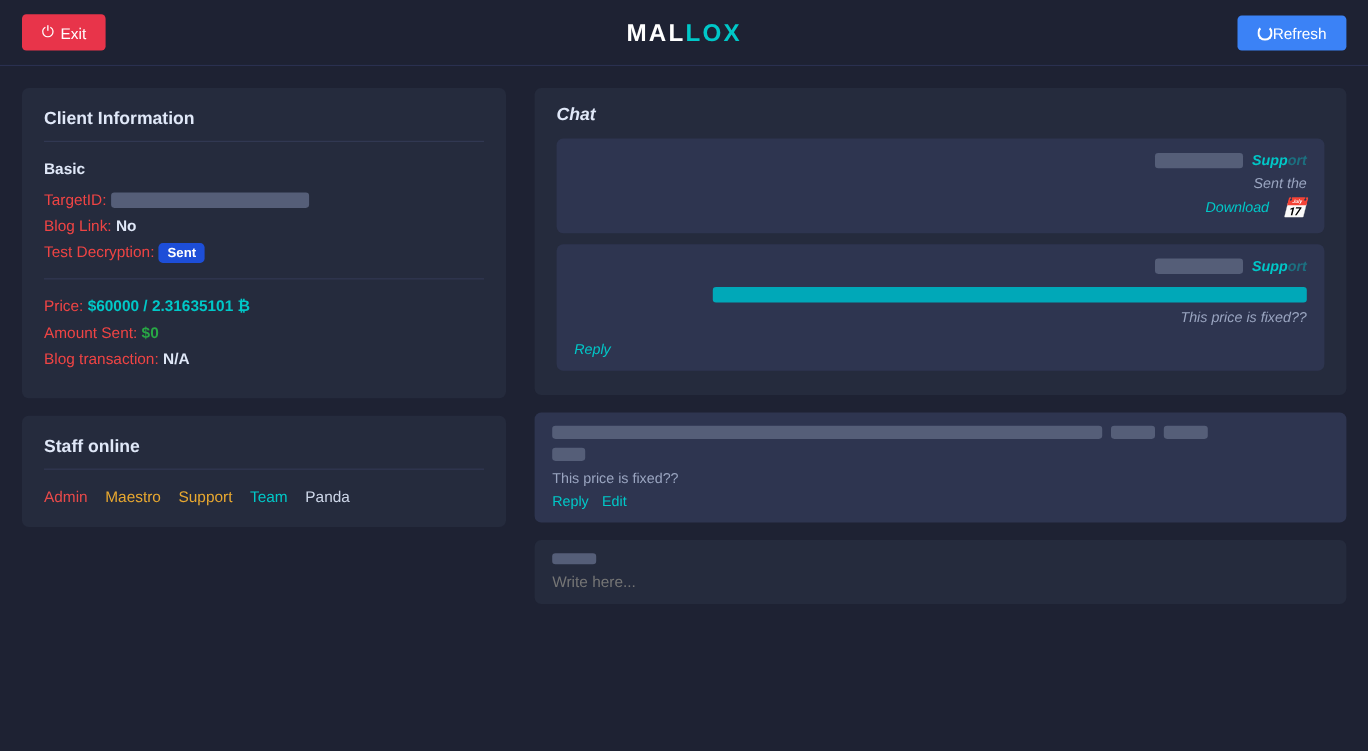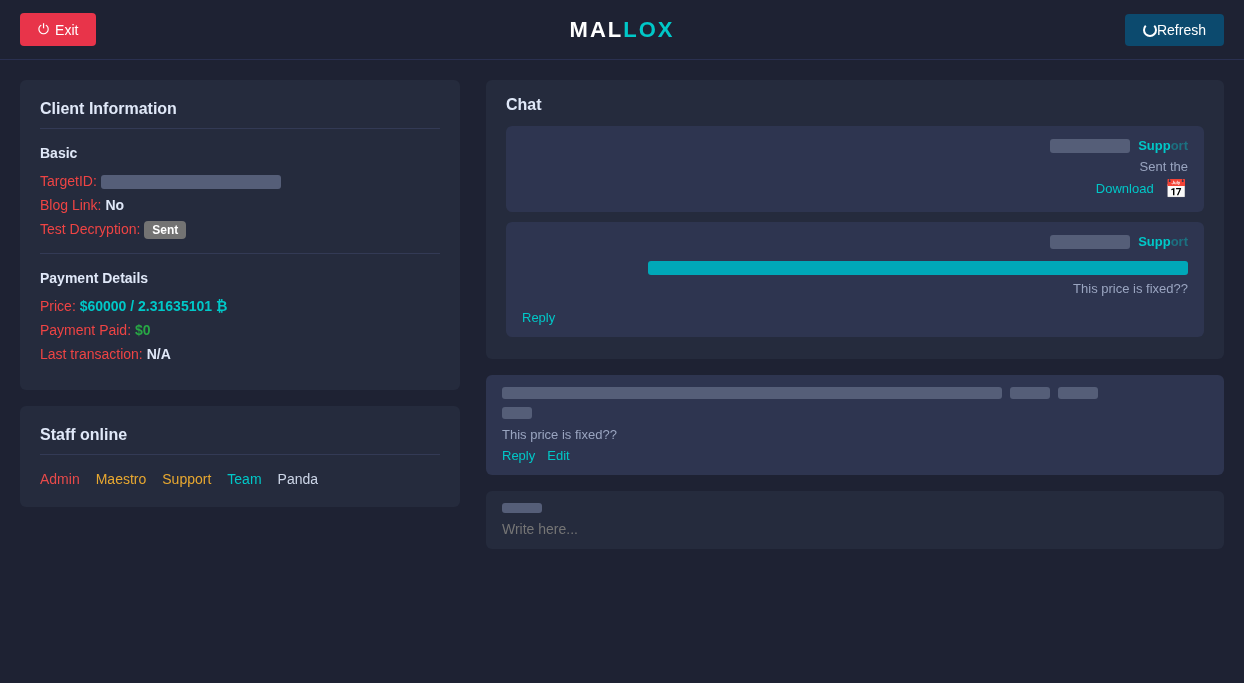--- a/index.html
+++ b/index.html
@@ -42,21 +42,21 @@
       padding: 8px 18px;
       border-radius: 4px;
       cursor: pointer;
       font-size: 14px;
       display: flex;
       align-items: center;
       gap: 6px;
     }
 
     .refresh-btn {
-      background-color: #0c4a6e;
+      background-color: #3b82f6;
       color: white;
       border: none;
       padding: 8px 18px;
       border-radius: 4px;
       cursor: pointer;
       font-size: 14px;
       display: flex;
       align-items: center;
       gap: 0;
     }
@@ -109,21 +109,21 @@
       color: #ef4444;
     }
 
     .info-value-bold {
       font-weight: bold;
       color: #e0e8f8;
       text-align: right;
     }
 
     .badge-sent {
-      background-color: #737373;
+      background-color: #1d4ed8;
       color: white;
       padding: 2px 8px;
       border-radius: 4px;
       font-size: 12px;
       font-weight: bold;
     }
 
     .redacted-bar {
       display: inline-block;
       background-color: #555e78;
@@ -167,20 +167,21 @@
       display: flex;
       flex-direction: column;
       gap: 12px;
       margin-left: 16px;
     }
 
     .chat-card {
       background-color: #252b3d;
       border-radius: 6px;
       padding: 16px 20px;
+      font-style: italic;
     }
 
     .chat-title {
       font-size: 16px;
       font-weight: bold;
       color: #e0e8f8;
       margin-bottom: 12px;
     }
 
     .message-bubble {
@@ -362,34 +363,33 @@
         <span class="info-value-bold">No</span>
       </div>
 
       <div class="info-row">
         <span class="info-label">Test Decryption:</span>
         <span class="badge-sent">Sent</span>
       </div>
 
       <hr class="divider">
 
-      <div class="section-title">Payment Details</div>
 
       <div class="info-row">
         <span class="info-label">Price:</span>
         <span class="price-value">$60000 / 2.31635101 ₿</span>
       </div>
 
       <div class="info-row">
-        <span class="info-label">Payment Paid:</span>
+        <span class="info-label">Amount Sent:</span>
         <span class="amount-paid-value">$0</span>
       </div>
 
       <div class="info-row">
-        <span class="info-label">Last transaction:</span>
+        <span class="info-label">Blog transaction:</span>
         <span class="info-value-bold">N/A</span>
       </div>
     </div>
 
     <div class="card">
       <div class="card-title">Staff online</div>
       <div class="staff-list">
         <span class="staff-admin">Admin</span>
         <span class="staff-maestro">Maestro</span>
         <span class="staff-support">Support</span>

